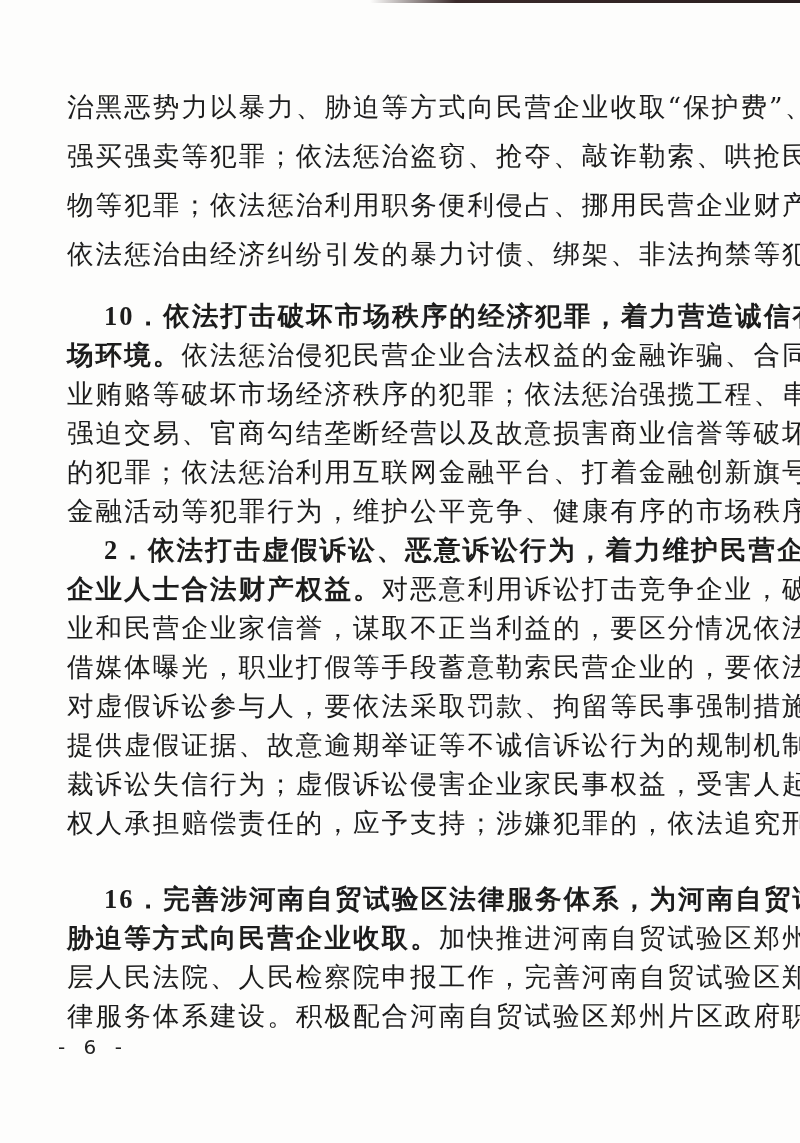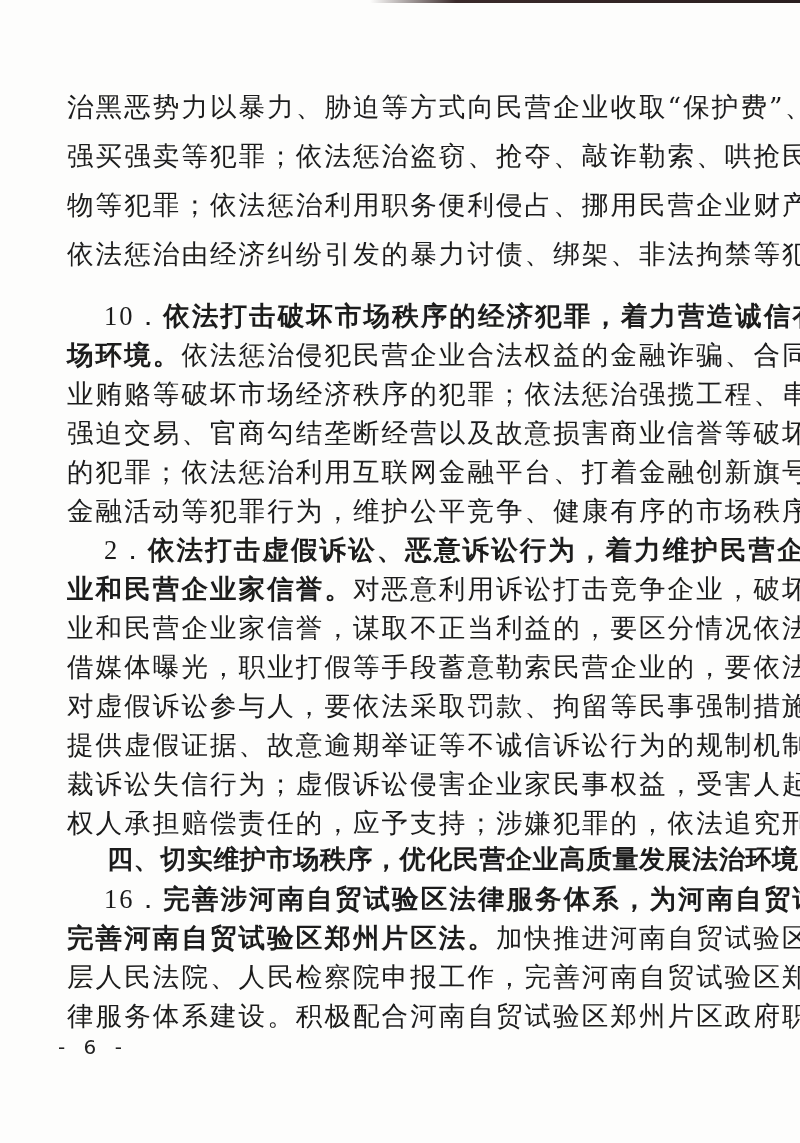--- a/index.html
+++ b/index.html
@@ -19,21 +19,21 @@
       font-size: 26.5px; line-height: 32px; height: 32px;
       white-space: nowrap; letter-spacing: 2.1px;
     }
     .line.indent { left: 104px; width: 630px; }
     .line b, .em { font-weight: bold; }
     .heading {
       position: absolute; left: 107px; font-size: 26px; line-height: 32px;
       font-family: "DejaVu Sans", "Liberation Sans", sans-serif; font-weight: bold;
       letter-spacing: 0.6px; white-space: nowrap;
     }
-    .num { font-family: "Liberation Serif", "DejaVu Serif", serif; font-weight: normal; }
+    .num { font-family: "Liberation Serif", "DejaVu Serif", serif; font-weight: bold; }
     .speck { position: absolute; width: 3px; height: 3px; background: #222; border-radius: 1px; }
     .page-number {
       position: absolute; left: 58px; top: 1035px;
       font-family: "DejaVu Sans", "Liberation Sans", sans-serif; font-size: 20px;
       letter-spacing: 6px; color: #222;
     }
   </style>
 </head>
 <body>
 
@@ -52,34 +52,33 @@
   </div>
   <div class="line" style="top:339px"><b>场环境。</b><span>依法惩治侵犯民营企业合法权益的金融诈骗、合同诈骗、商</span></div>
   <div class="line" style="top:378px"><span>业贿赂等破坏市场经济秩序的犯罪；依法惩治强揽工程、串通投标、</span></div>
   <div class="line" style="top:417px"><span>强迫交易、官商勾结垄断经营以及故意损害商业信誉等破坏公平竞争</span></div>
   <div class="line" style="top:456px"><span>的犯罪；依法惩治利用互联网金融平台、打着金融创新旗号从事非法</span></div>
   <div class="line" style="top:495px"><span>金融活动等犯罪行为，维护公平竞争、健康有序的市场秩序。</span></div>
 
   <div class="line indent" style="top:534px">
     <span class="num">2．</span><b>依法打击虚假诉讼、恶意诉讼行为，着力维护民营企业和民营</b>
   </div>
-  <div class="line" style="top:573px"><b>业和民营企业家信誉。</b><span>对恶意利用诉讼打击竞争企业，破坏民营企</span></div>
+  <div class="line" style="top:573px"><b>企业人士合法财产权益。</b><span>对恶意利用诉讼打击竞争企业，破坏民营企</span></div>
   <div class="line" style="top:612px"><span>业和民营企业家信誉，谋取不正当利益的，要区分情况依法处理。对</span></div>
   <div class="line" style="top:651px"><span>借媒体曝光，职业打假等手段蓄意勒索民营企业的，要依法予以处理，</span></div>
   <div class="line" style="top:690px"><span>对虚假诉讼参与人，要依法采取罚款、拘留等民事强制措施；完善对</span></div>
   <div class="line" style="top:729px"><span>提供虚假证据、故意逾期举证等不诚信诉讼行为的规制机制，严厉制</span></div>
   <div class="line" style="top:768px"><span>裁诉讼失信行为；虚假诉讼侵害企业家民事权益，受害人起诉要求侵</span></div>
   <div class="line" style="top:807px"><span>权人承担赔偿责任的，应予支持；涉嫌犯罪的，依法追究刑事责任。</span></div>
 
-  <div class="heading" style="top:843px">四、切实维护市场秩序，优化民营企业高质量发展法治环境</div>
 
   <div class="line indent" style="top:883px">
     <span class="num">16．</span><b>完善涉河南自贸试验区法律服务体系，为河南自贸试验区民</b>
   </div>
-  <div class="line" style="top:922px"><b>完善河南自贸试验区郑州片区法。</b><span>加快推进河南自贸试验区郑州片区基</span></div>
+  <div class="line" style="top:922px"><b>胁迫等方式向民营企业收取。</b><span>加快推进河南自贸试验区郑州片区基</span></div>
   <div class="line" style="top:961px"><span>层人民法院、人民检察院申报工作，完善河南自贸试验区郑州片区法</span></div>
   <div class="line" style="top:1000px"><span>律服务体系建设。积极配合河南自贸试验区郑州片区政府职能转变、</span></div>
 
   <div class="speck" style="left:769px;top:314px"></div>
   <div class="speck" style="left:770px;top:358px"></div>
   <div class="speck" style="left:768px;top:786px"></div>
   <div class="speck" style="left:769px;top:832px"></div>
 
   <div class="page-number">- 6 -</div>
 </div>

